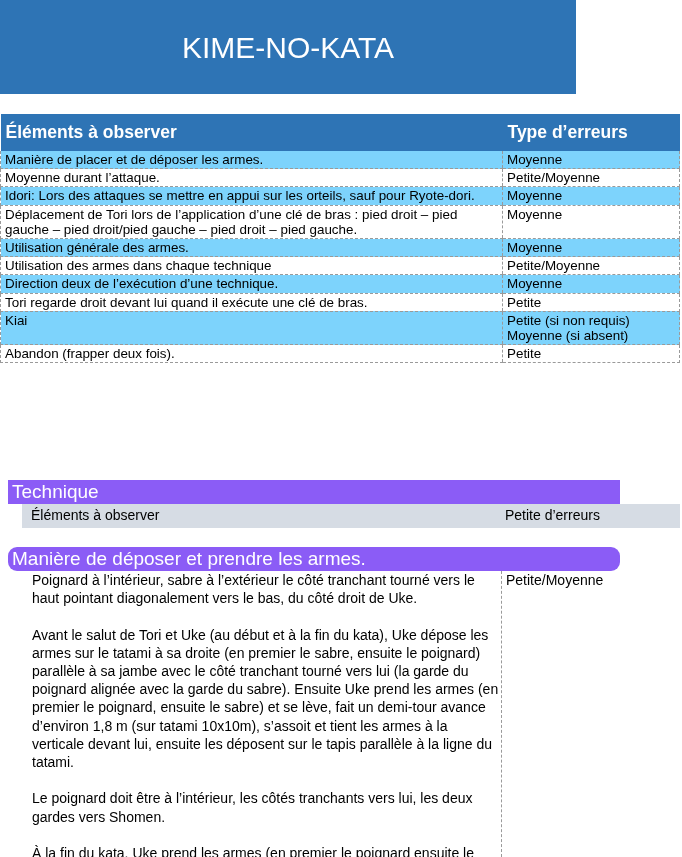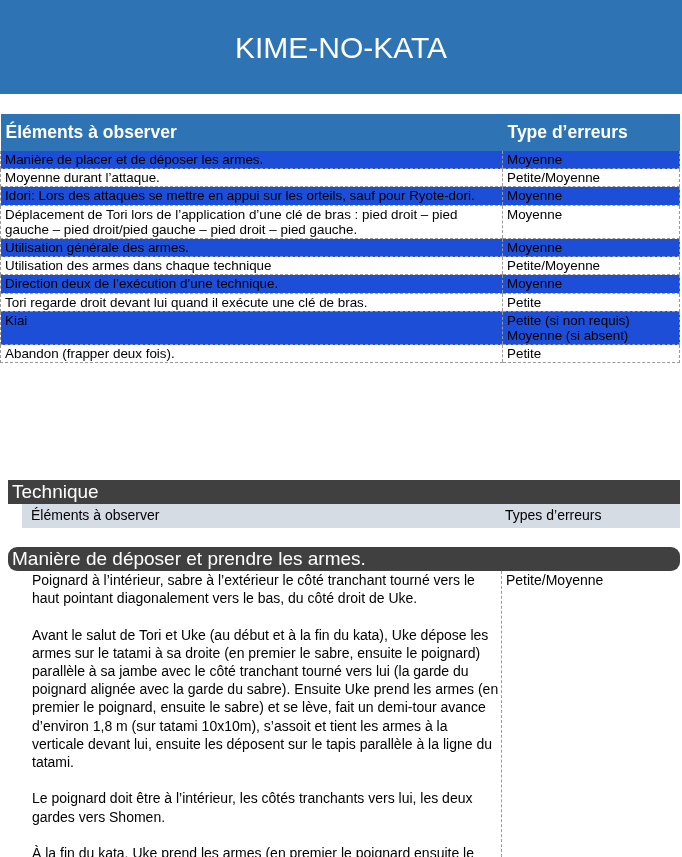--- a/index.html
+++ b/index.html
@@ -1,31 +1,31 @@
 <!DOCTYPE html>
 <html><head>
 <meta charset="utf-8">
 <style>
   html, body { margin: 0; padding: 0; background: #ffffff; }
   body { width: 682px; height: 857px; position: relative; overflow: hidden;
          font-family: "Liberation Sans", sans-serif; color: #000; }
-  .title-band { position: absolute; left: 0; top: 0; width: 682px; height: 94px;
+  .title-band { position: absolute; left: 0; top: 0; width: 576px; height: 94px;
                 background: #2e74b5; display: flex; align-items: center; justify-content: center; }
   .title-band h1 { margin: 0; font-weight: normal; color: #fff; font-size: 30px; letter-spacing: 0px; padding-top: 2px; }
 
   .main-table { position: absolute; left: 0; top: 114px; width: 680px; border-collapse: collapse; font-size: 13.4px; }
   .main-table th { background: #2e74b5; color: #fff; font-weight: bold; font-size: 17.5px; text-align: left;
                    height: 37px; padding: 0 0 0 5px; vertical-align: middle; }
   .main-table td { padding: 1px 4px 1px 4px; line-height: 15.2px; vertical-align: top;
                    border-bottom: 1px dashed #9a9a9a; }
   .main-table td.c1 { width: 493px; border-left: 1px dashed #9a9a9a; }
   .main-table td.c2 { border-left: 1px dashed #9a9a9a; border-right: 1px dashed #9a9a9a; }
-  .main-table tr.shade td { background: #1d4ed8; }
+  .main-table tr.shade td { background: #7dd3fc; }
 
-  .section-band { position: absolute; left: 8px; width: 672px; background: #404040; color: #fff;
+  .section-band { position: absolute; left: 8px; width: 612px; background: #8b5cf6; color: #fff;
                   font-size: 19px; height: 24px; line-height: 24px; padding-left: 4px; box-sizing: border-box; }
   .sub-band { position: absolute; left: 22px; width: 658px; height: 24px; background: #d6dce4;
               font-size: 14px; line-height: 22px; }
   .sub-band .c1 { position: absolute; left: 9px; }
   .sub-band .c2 { position: absolute; left: 483px; }
 
   .content { position: absolute; left: 32px; top: 571px; width: 470px; font-size: 14px; line-height: 18.2px; }
   .content p { margin: 0 0 18.2px 0; }
   .content-divider { position: absolute; left: 501px; top: 571px; width: 0; height: 286px; border-left: 1px dashed #9a9a9a; }
   .content-type { position: absolute; left: 506px; top: 571px; font-size: 14px; line-height: 18.2px; }
@@ -87,21 +87,21 @@
         <td class="c2" style="white-space: pre-line;">Petite</td>
       </tr>
     </tbody>
 </table>
 
 <div class="section-band" style="top:480px;">
   <span>Technique</span>
 </div>
 <div class="sub-band" style="top:504px;">
   <span class="c1">Éléments à observer</span>
-  <span class="c2">Types d’erreurs</span>
+  <span class="c2">Petite d’erreurs</span>
 </div>
 
 <div class="section-band" style="top:547px;border-radius:9px;">
   <span>Manière de déposer et prendre les armes.</span>
 </div>
 
 <div class="content">
   <p>Poignard à l’intérieur, sabre à l’extérieur le côté tranchant tourné vers le haut pointant diagonalement vers le bas, du côté droit de Uke.</p>
   <p>Avant le salut de Tori et Uke (au début et à la fin du kata), Uke dépose les armes sur le tatami à sa droite (en premier le sabre, ensuite le poignard) parallèle à sa jambe avec le côté tranchant tourné vers lui (la garde du poignard alignée avec la garde du sabre). Ensuite Uke prend les armes (en premier le poignard, ensuite le sabre) et se lève, fait un demi-tour avance d’environ 1,8 m (sur tatami 10x10m), s’assoit et tient les armes à la verticale devant lui, ensuite les déposent sur le tapis parallèle à la ligne du tatami.</p>
   <p>Le poignard doit être à l’intérieur, les côtés tranchants vers lui, les deux gardes vers Shomen.</p>

